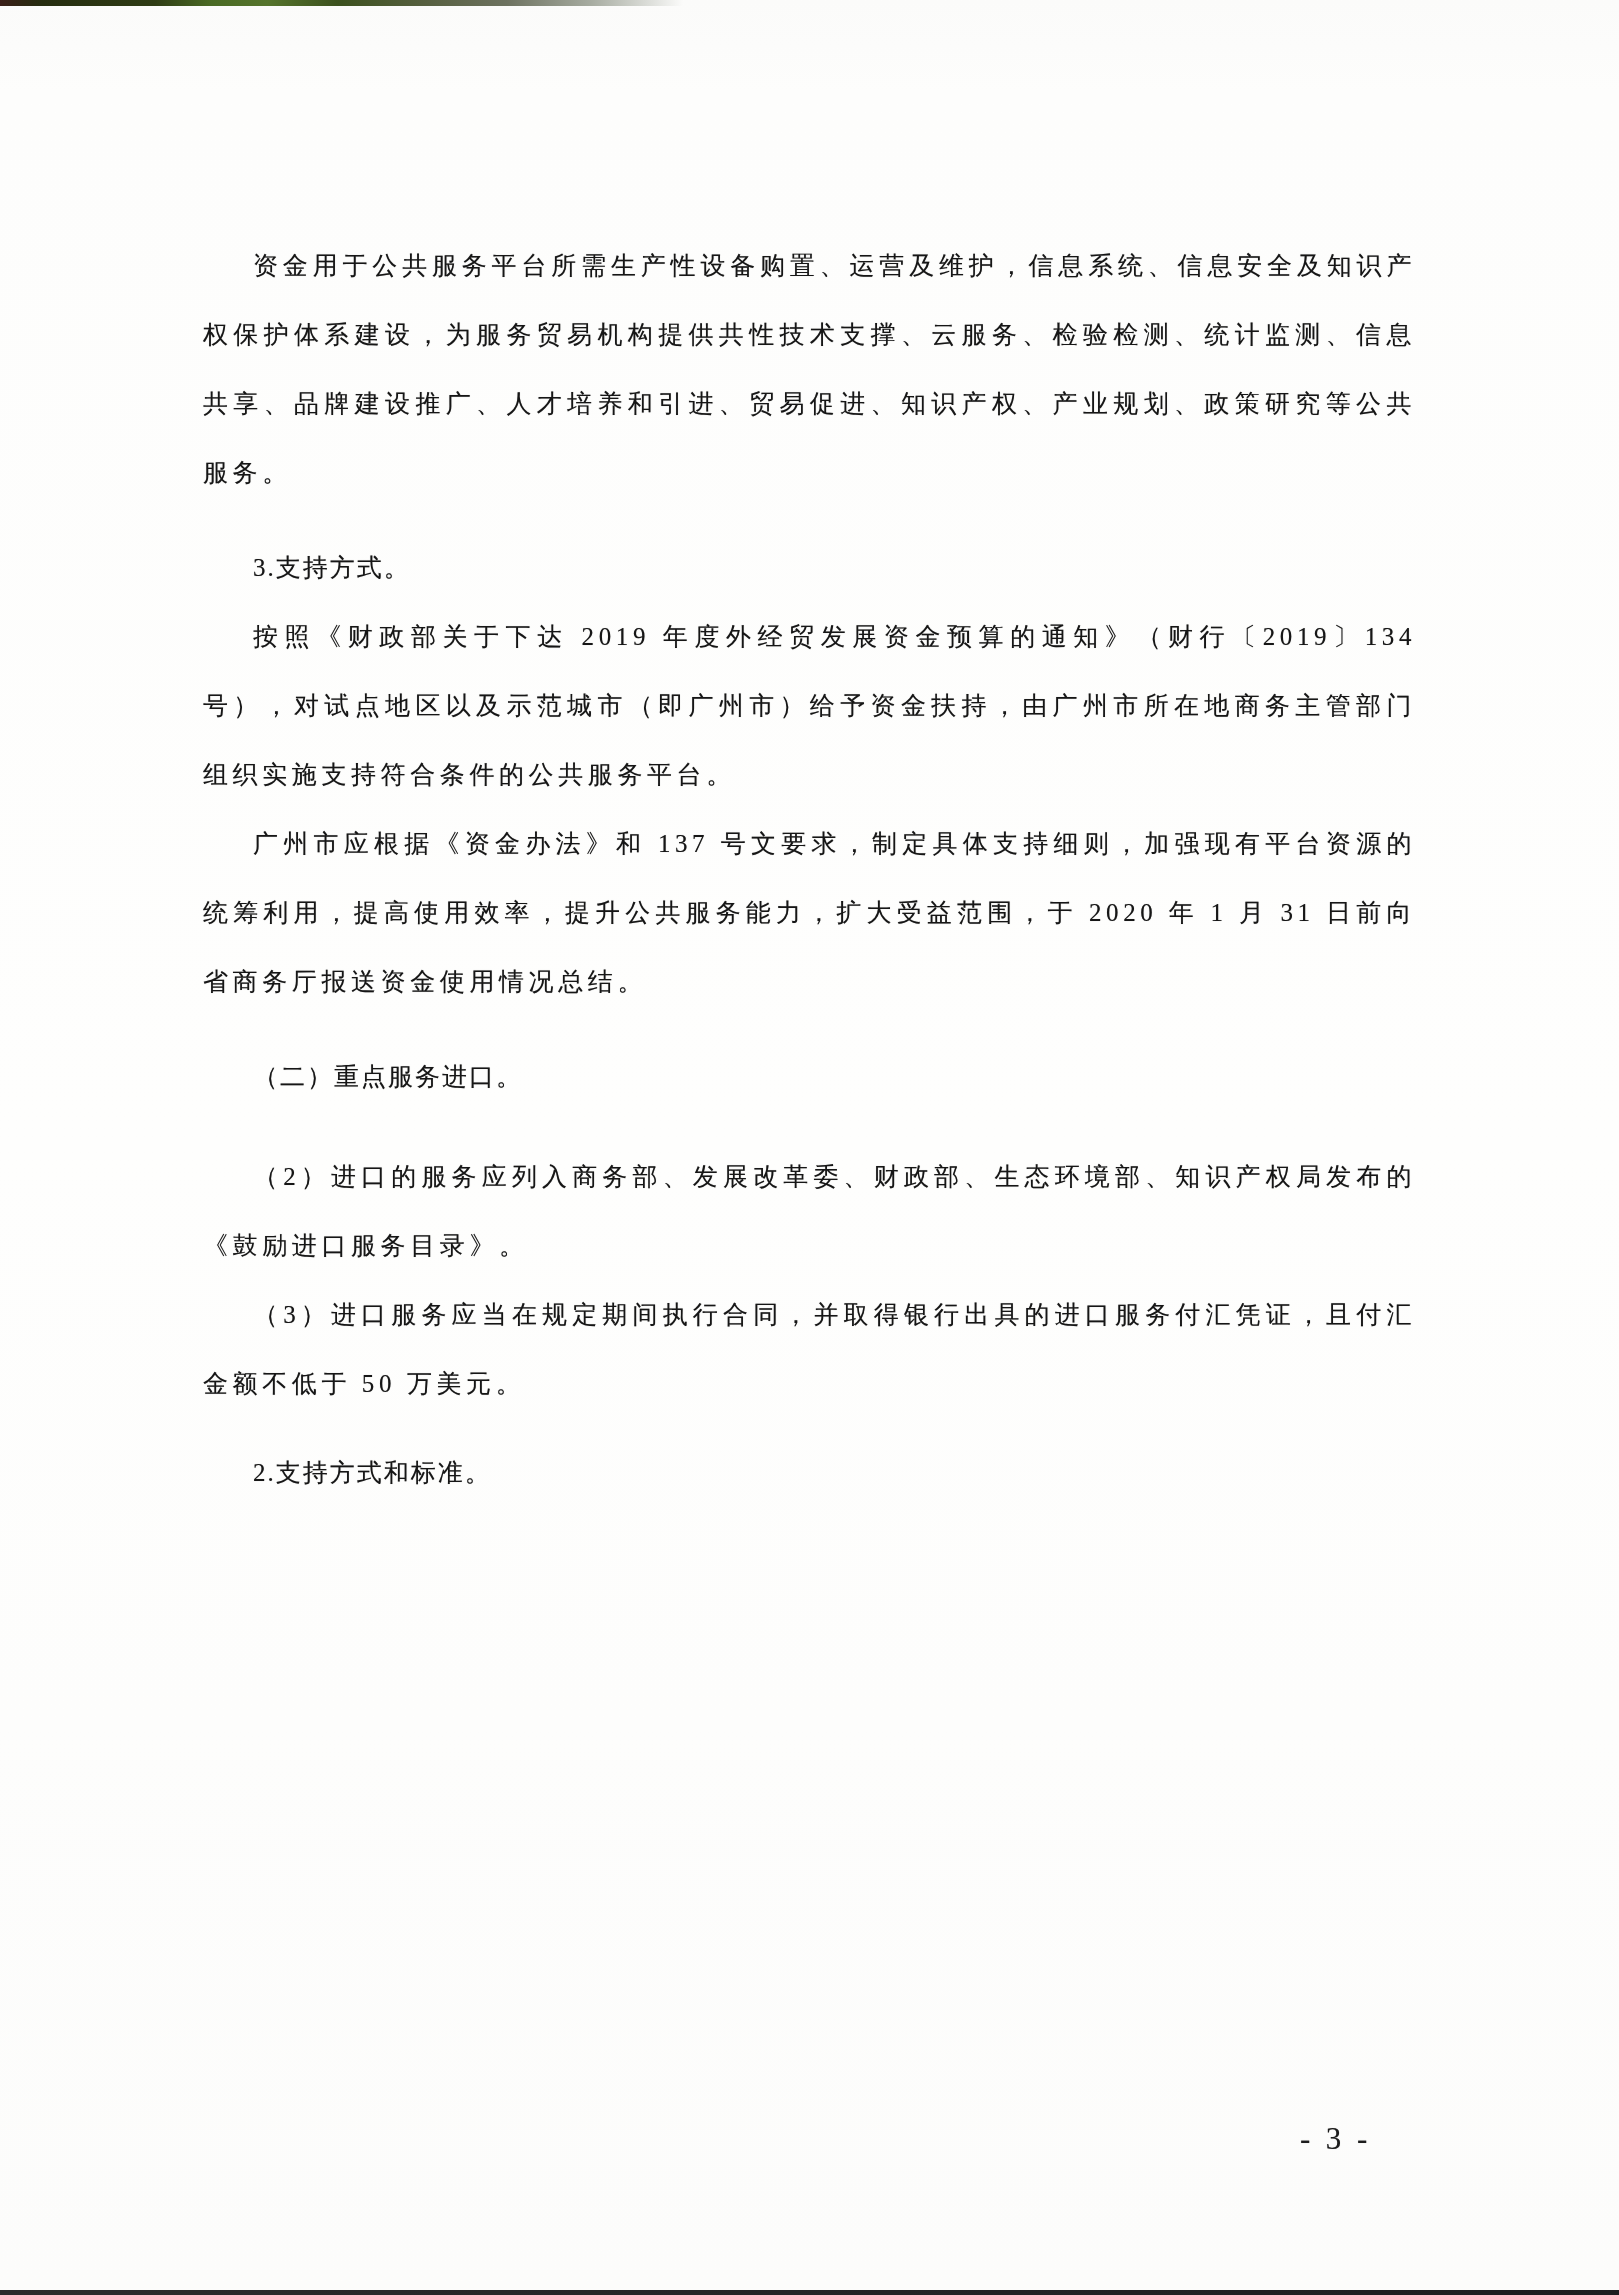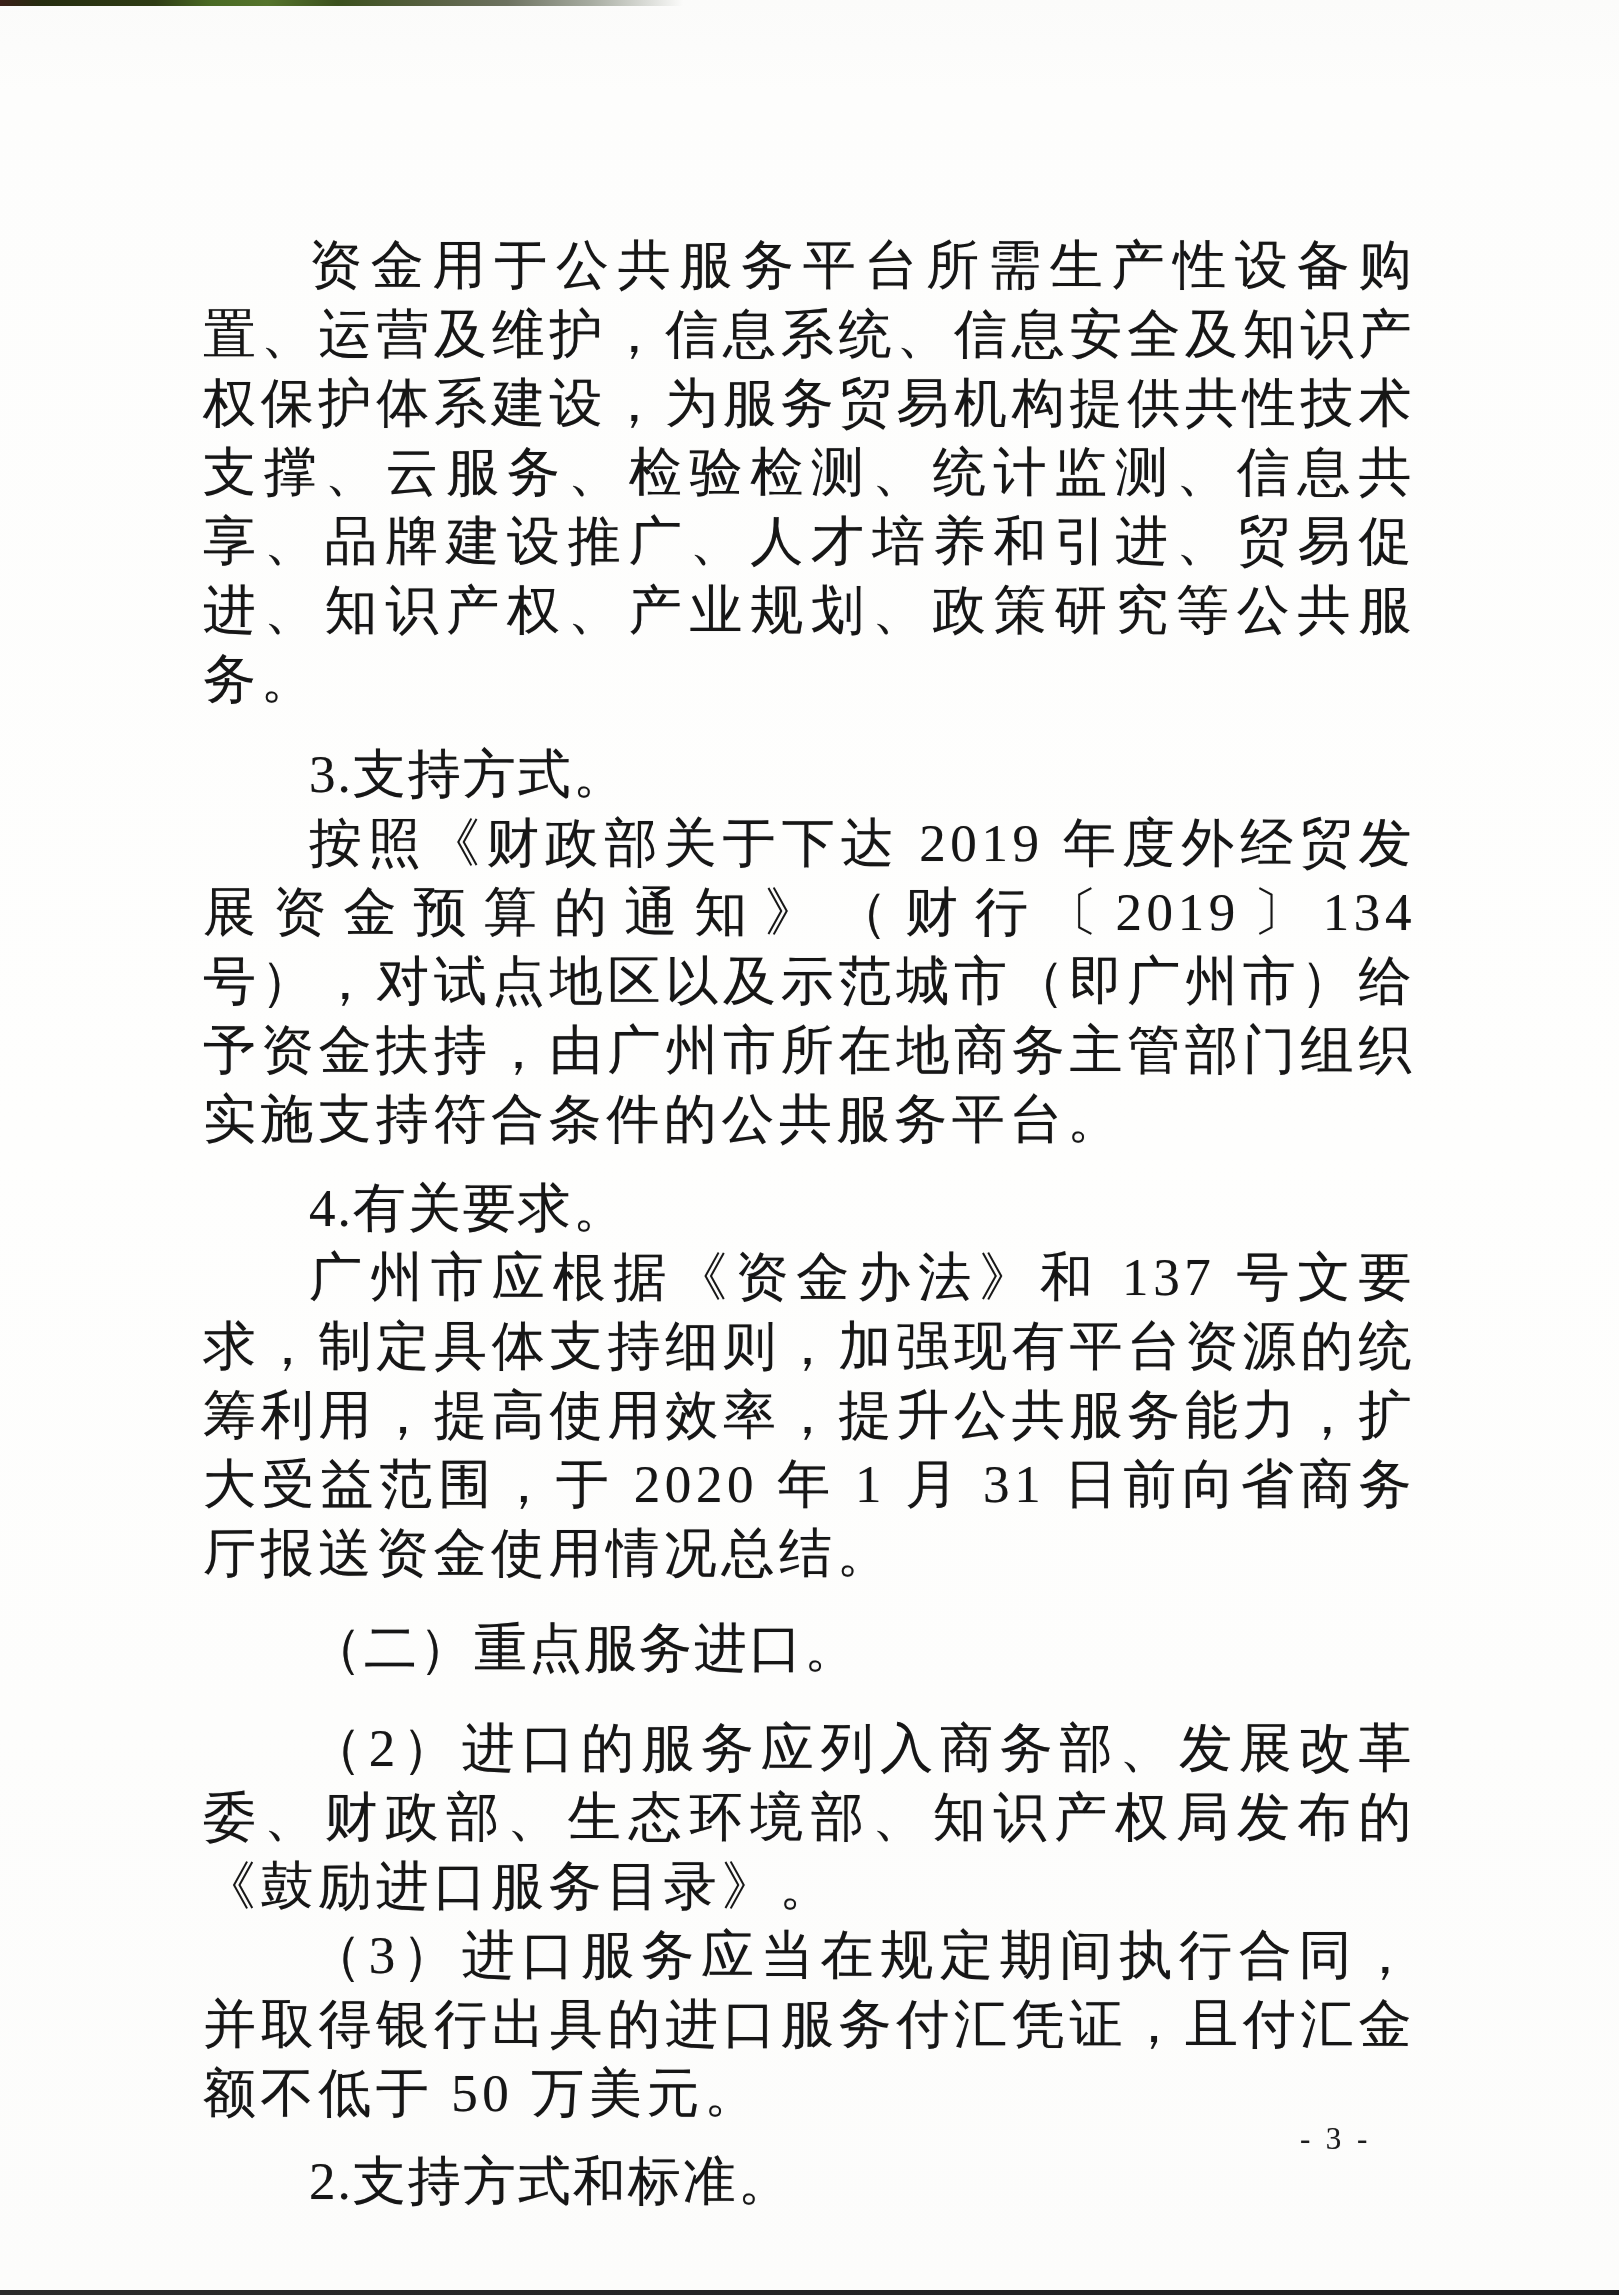--- a/index.html
+++ b/index.html
@@ -41,21 +41,21 @@
     width: 1619px;
     height: 5.2px;
     background: linear-gradient(to right, #2c2c2c 0%, #232325 55%, #1d1d1f 100%);
   }
   
   .doc-body {
     position: absolute;
     left: 203px;
     top: 231px;
     width: 1213px;
-    font-size: 53px;
+    font-size: 25px;
     line-height: 69px;
     letter-spacing: 4.6px;
     text-align: justify;
     text-shadow: 0 0 0.7px rgba(20,20,20,0.45);
   }
   .doc-body p {
     margin: 0;
     text-indent: 2em;
   }
   .heading {
@@ -79,21 +79,20 @@
 <body>
 
 <div class="page">
 
   <div class="scan-strip-top"></div>
 
   <div class="doc-body">
     <p class="body">资金用于公共服务平台所需生产性设备购置、运营及维护，信息系统、信息安全及知识产权保护体系建设，为服务贸易机构提供共性技术支撑、云服务、检验检测、统计监测、信息共享、品牌建设推广、人才培养和引进、贸易促进、知识产权、产业规划、政策研究等公共服务。</p>
     <p class="heading gap-40">3.支持方式。</p>
     <p class="body">按照《财政部关于下达 2019 年度外经贸发展资金预算的通知》（财行〔2019〕134 号），对试点地区以及示范城市（即广州市）给予资金扶持，由广州市所在地商务主管部门组织实施支持符合条件的公共服务平台。</p>
-    <p class="heading gap-30">4.有关要求。</p>
     <p class="body">广州市应根据《资金办法》和 137 号文要求，制定具体支持细则，加强现有平台资源的统筹利用，提高使用效率，提升公共服务能力，扩大受益范围，于 2020 年 1 月 31 日前向省商务厅报送资金使用情况总结。</p>
     <p class="heading gap-40">（二）重点服务进口。</p>
     <p class="body gap-48">（2）进口的服务应列入商务部、发展改革委、财政部、生态环境部、知识产权局发布的《鼓励进口服务目录》。</p>
     <p class="body">（3）进口服务应当在规定期间执行合同，并取得银行出具的进口服务付汇凭证，且付汇金额不低于 50 万美元。</p>
     <p class="heading gap-30">2.支持方式和标准。</p>
   </div>
 
   <div class="page-number">- 3 -</div>
 
   <div class="scan-strip-bottom"></div>

